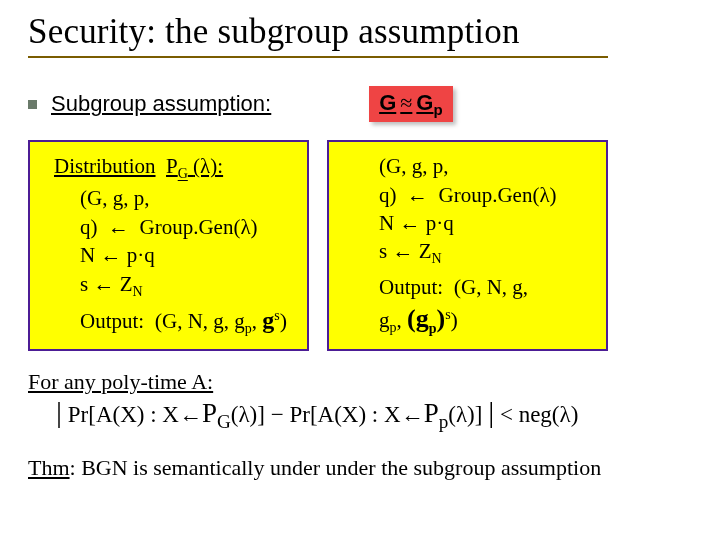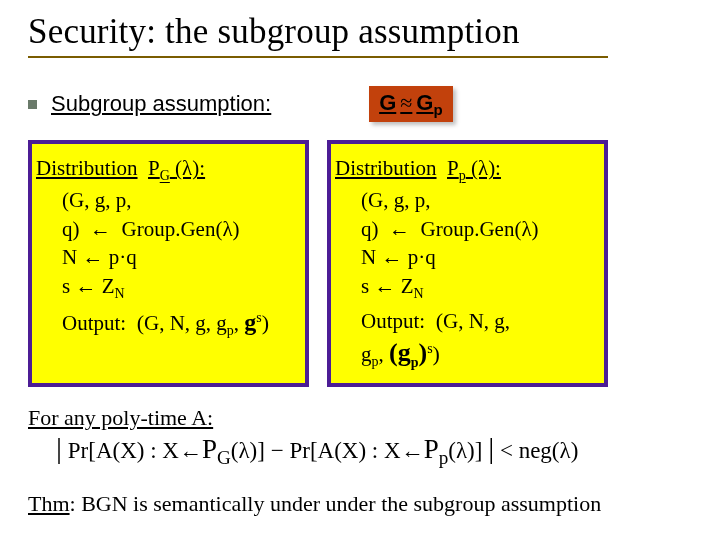--- a/index.html
+++ b/index.html
@@ -4,26 +4,26 @@
 <style>
   * { margin: 0; padding: 0; box-sizing: border-box; }
   html, body { width: 720px; height: 540px; background: #fff; font-family: "Times New Roman", Times, serif; color: #000; }
   .slide { width: 636px; height: 540px; position: relative; padding: 12px 28px 0 28px; }
   .title-wrap { padding-bottom: 6px; }
   .title { font-size: 35px; font-weight: 400; letter-spacing: 0.2px; }
   .title-rule { border: none; border-top: 2px solid #7a5c00; margin-top: 4px; }
   .row1 { margin-top: 22px; display: flex; align-items: center; text-decoration: underline; }
   .bullet-sq { width: 9px; height: 9px; background: #6a7a6a; display: inline-block; margin-right: 14px; flex: 0 0 auto; }
   .subassump { font-family: Arial, Helvetica, sans-serif; font-size: 22px; text-decoration: underline; }
-  .gwrap { margin-left: 98px; display: inline-flex; align-items: center; background: #c2410c; box-shadow: 3px 3px 4px rgba(0,0,0,0.25); padding: 4px 10px 4px 10px; }
+  .gwrap { margin-left: 98px; display: inline-flex; align-items: center; background: #ef4444; box-shadow: 3px 3px 4px rgba(0,0,0,0.25); padding: 4px 10px 4px 10px; }
   .G-rel { font-family: Arial, Helvetica, sans-serif; font-weight: 700; font-size: 22px; }
   .G-rel .sym { font-family: "Times New Roman", serif; font-weight: 400; padding: 0 4px; }
   .G-rel sub { font-size: 15px; }
   .boxes { margin-top: 18px; display: flex; gap: 18px; }
-  .dist-box { border: 4px solid #4c1d95; background: #ffff00; padding: 10px 10px 10px 4px; font-size: 21px; line-height: 1.35; flex: 1 1 0; }
+  .dist-box { border: 2px solid #4c1d95; background: #ffff00; padding: 10px 10px 10px 24px; font-size: 21px; line-height: 1.35; flex: 1 1 0; }
   .dist-box .hdr { }
   .dist-box .hdr .u { text-decoration: underline; }
   .dist-box .ind { padding-left: 26px; text-indent: -0px; }
   .dist-box sub { font-size: 14px; vertical-align: sub; }
   .dist-box sup { font-size: 14px; vertical-align: super; }
   .out-row { margin-top: 2px; }
   .out-row .bigsup { font-size: 22px; }
   .out-row .bigg { font-size: 24px; font-weight: 700; }
   .gp-highlight { font-size: 26px; font-weight: 700; }
   .for-any { margin-top: 18px; font-size: 22px; text-decoration: underline; }
@@ -69,23 +69,20 @@
       </div>
       <div class="ind">
         <span>s</span>&nbsp;<span class="arrowL">←</span>&nbsp;<span>Z</span><sub>N</sub>
       </div>
       <div class="ind out-row">
         <span>Output:</span>&nbsp;&nbsp;<span class="bigsup">(</span><span>G, N, g, g</span><sub>p</sub><span>,</span>&nbsp;<span class="bigg">g</span><sup>s</sup><span class="bigsup">)</span>
       </div>
     </div>
 
     <div class="dist-box">
-      <div class="hdr">
-        <span class="u">Distribution</span>&nbsp;&nbsp;<span class="u">P</span><sub class="u">p</sub><span class="u">&nbsp;</span><span class="u lam">(λ):</span>
-      </div>
       <div class="ind">
         <span>(G, g, p, q)</span>&nbsp;&nbsp;<span class="arrowL">←</span>&nbsp;&nbsp;<span>Group.Gen(λ)</span>
       </div>
       <div class="ind">
         <span>N</span>&nbsp;<span class="arrowL">←</span>&nbsp;<span>p·q</span>
       </div>
       <div class="ind">
         <span>s</span>&nbsp;<span class="arrowL">←</span>&nbsp;<span>Z</span><sub>N</sub>
       </div>
       <div class="ind out-row">

